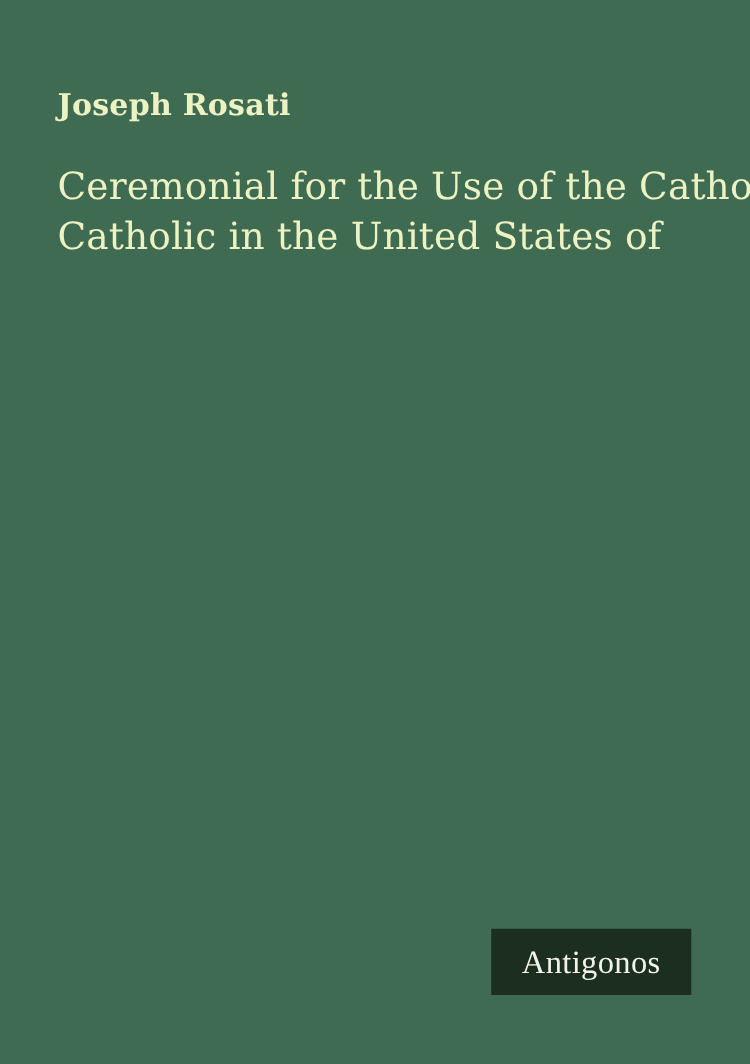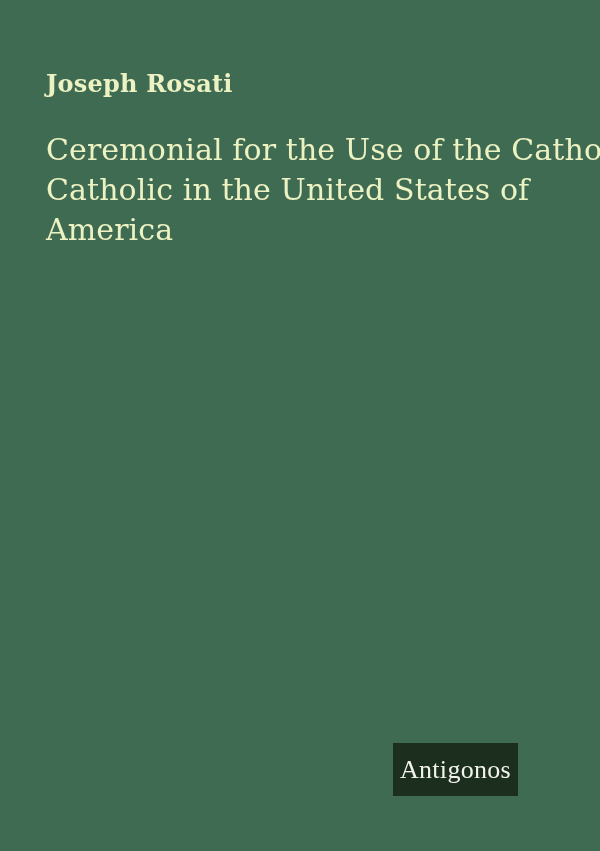--- a/index.html
+++ b/index.html
@@ -43,21 +43,21 @@
     line-height: 40px;
     font-weight: 400;
     color: var(--text);
     letter-spacing: 0.1px;
   }
   .title-line { white-space: nowrap; }
   .publisher-badge {
     position: absolute;
     left: 393px;
     top: 743px;
-    width: 125px;
+    width: 160px;
     height: 53px;
     background: var(--publisher-box);
     display: flex;
     align-items: center;
     justify-content: center;
   }
   .publisher-name {
     font-family: "Liberation Serif", serif;
     font-size: 26px;
     font-weight: 400;
@@ -69,20 +69,19 @@
 </head>
 <body>
 
 <div class="cover">
 
   <div class="author">Joseph Rosati</div>
 
   <div class="title">
     <div class="title-line">Ceremonial for the Use of the Catholic</div>
     <div class="title-line">Catholic in the United States of</div>
-    <div class="title-line">America</div>
   </div>
 
   <div class="publisher-badge">
     <span class="publisher-name">Antigonos</span>
   </div>
 
 </div>
 
 </body></html>

